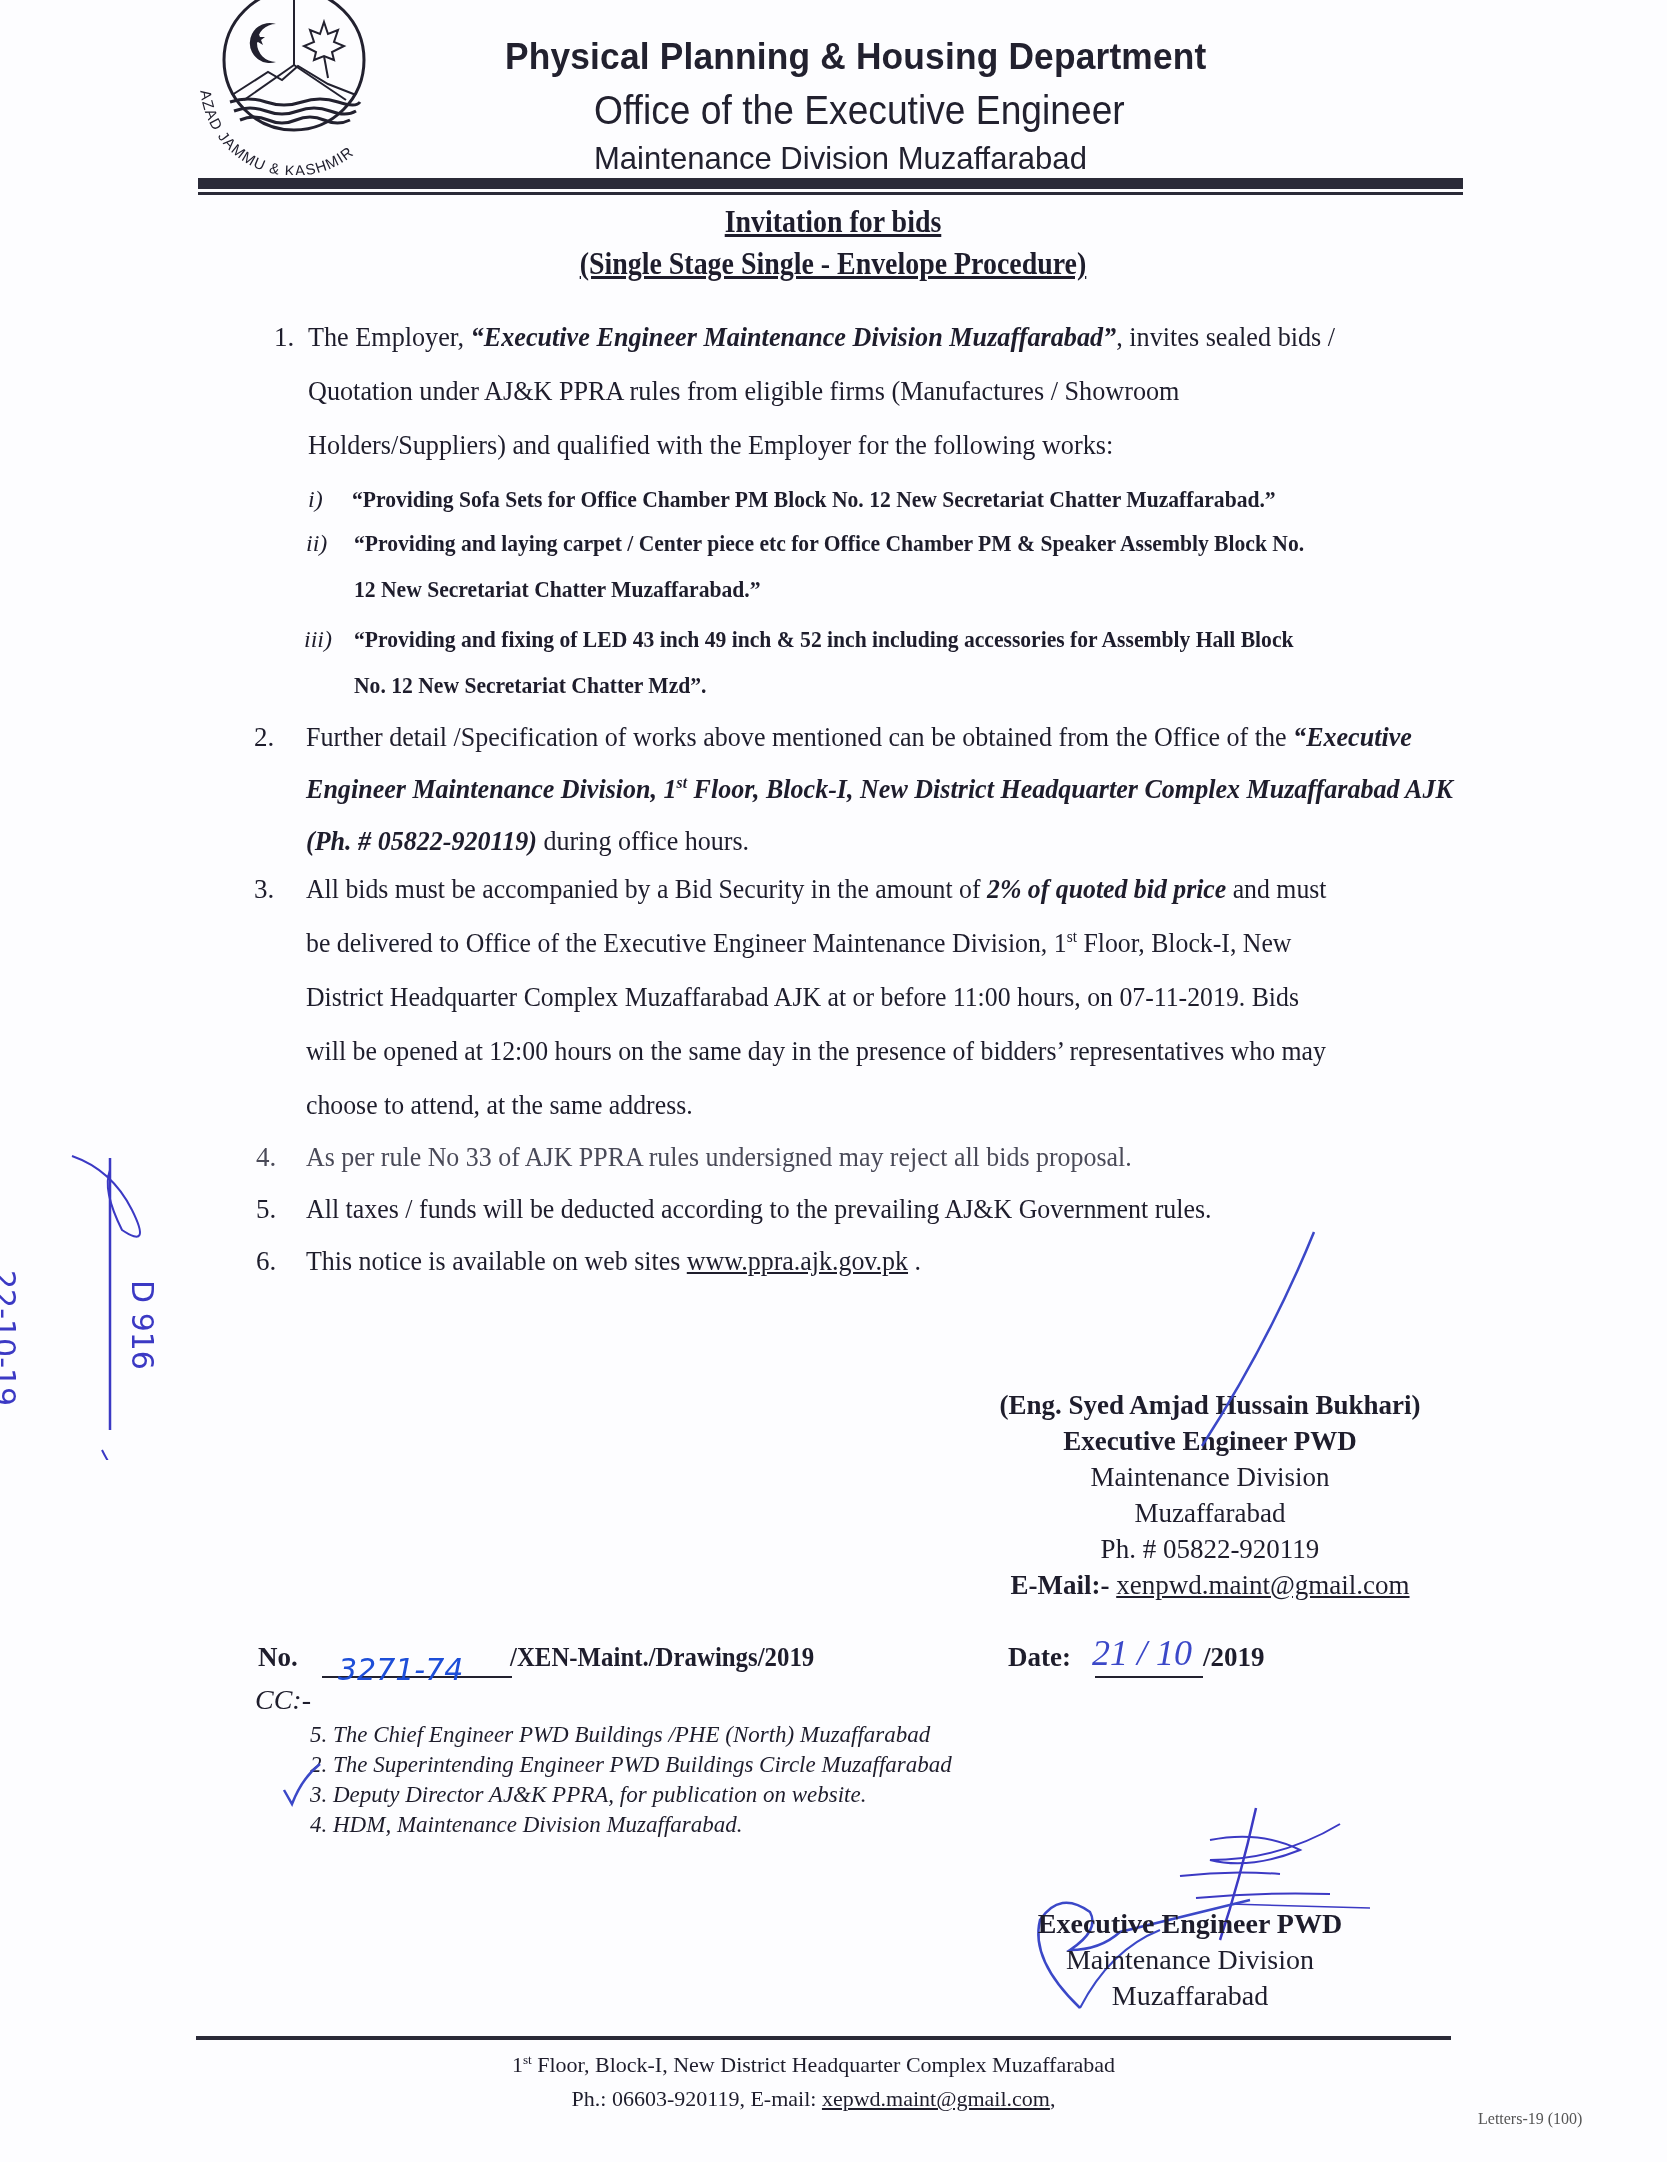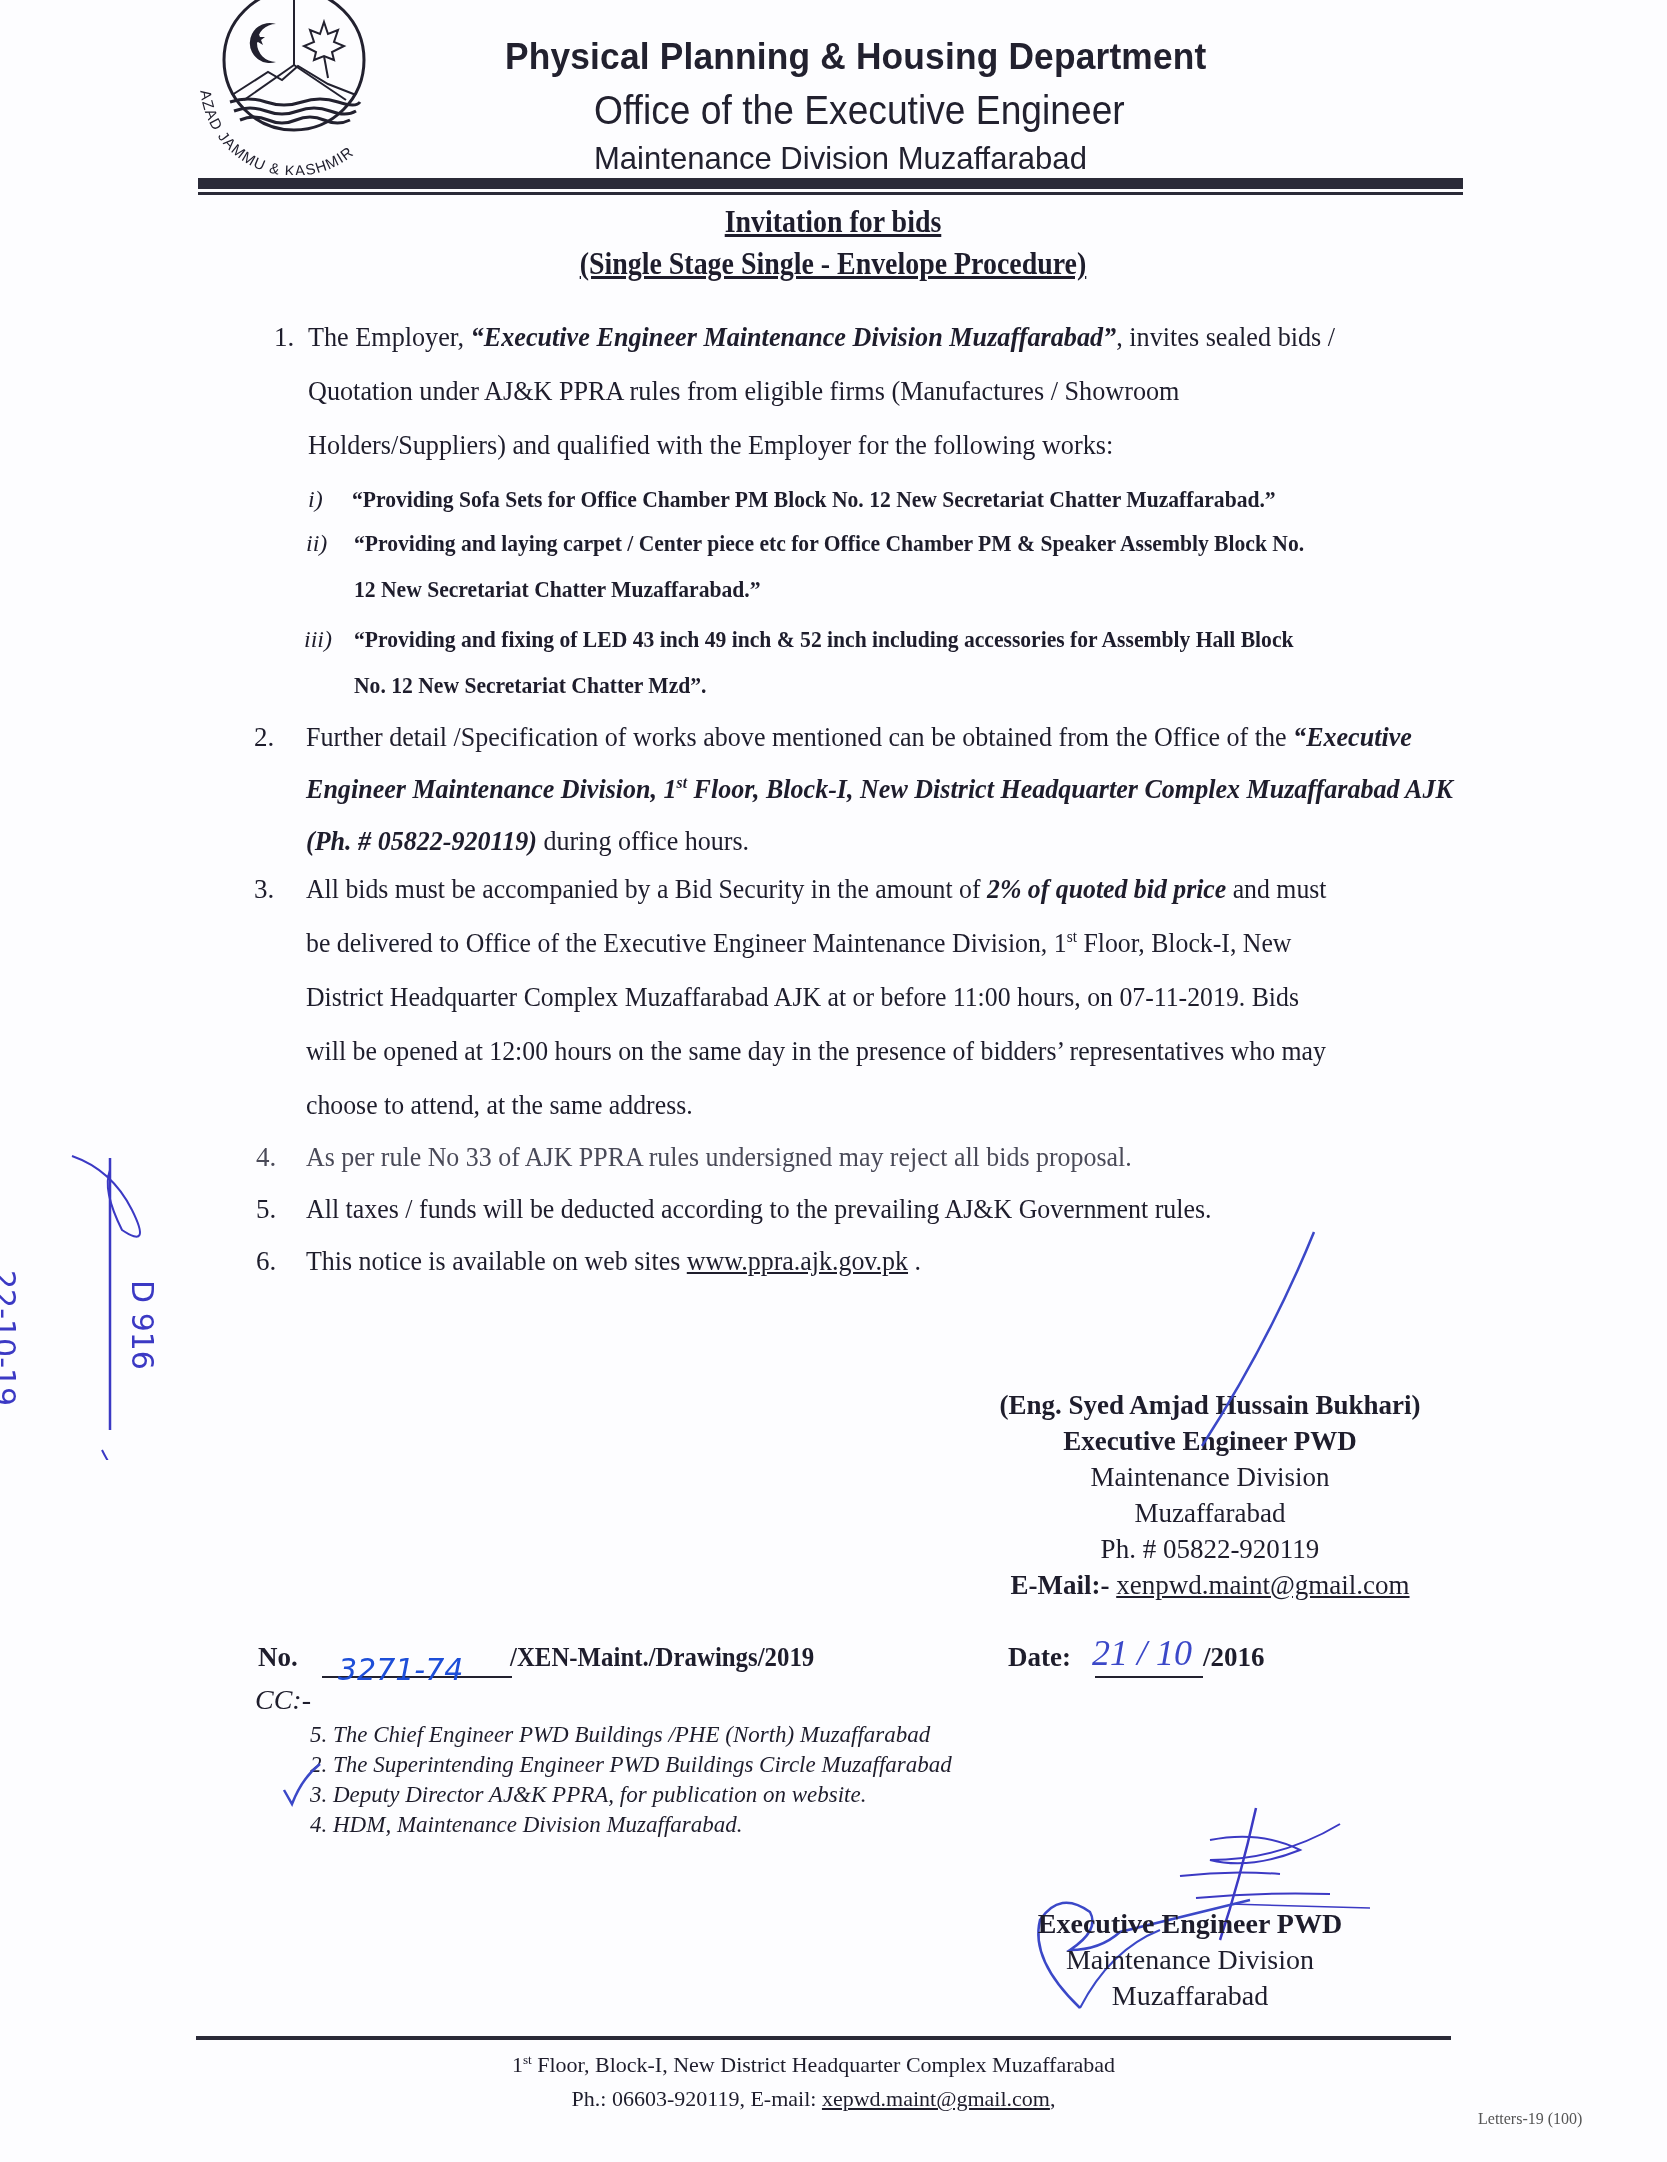--- a/index.html
+++ b/index.html
@@ -141,21 +141,21 @@
   <path d="M 124 2 Q 80 110 12 216" stroke="#3b48c8" stroke-width="2.5" fill="none"></path>
 </svg>
 
 <div class="abs b" style="left:258px; top:1642px; font-size:27px;">No.</div>
 <div class="abs" style="left:322px; top:1676px; width:190px; height:2px; background:#22212f;"></div>
 <div class="abs" style="left:338px; top:1652px; font-size:30px; font-style:italic; color:#1d4ed8; font-family:'DejaVu Sans', sans-serif;">3271-74</div>
 <div class="abs b" style="left:510px; top:1642px; font-size:27px; transform:scaleX(0.92); transform-origin:left; white-space:nowrap;">/XEN-Maint./Drawings/2019</div>
 <div class="abs b" style="left:1008px; top:1642px; font-size:27px;">Date:</div>
 <div class="abs" style="left:1095px; top:1676px; width:108px; height:2px; background:#22212f;"></div>
 <div class="abs" style="left:1092px; top:1632px; font-size:36px; font-style:italic; color:#3b48c8; font-family:Liberation Serif, serif; white-space:nowrap;">21 / 10</div>
-<div class="abs b" style="left:1203px; top:1642px; font-size:27px;">/2016</div>
+<div class="abs b" style="left:1203px; top:1642px; font-size:27px;">/2019</div>
 
 <div class="abs it" style="left:255px; top:1684px; font-size:28px;">CC:-</div>
 <div class="abs cc" style="left:310px; top:1722px;">5.  The Chief Engineer PWD Buildings /PHE (North) Muzaffarabad</div>
 <div class="abs cc" style="left:310px; top:1752px;">2.  The Superintending Engineer PWD Buildings Circle Muzaffarabad</div>
 <div class="abs cc" style="left:310px; top:1782px;">3.  Deputy Director AJ&amp;K PPRA, for publication on website.</div>
 <div class="abs cc" style="left:310px; top:1812px;">4.  HDM, Maintenance Division Muzaffarabad.</div>
 <svg class="pen" style="left:280px; top:1760px;" width="50" height="50">
   <path d="M 4 30 L 12 44 Q 22 18 40 4" stroke="#3b48c8" stroke-width="2.5" fill="none"></path>
 </svg>
 

